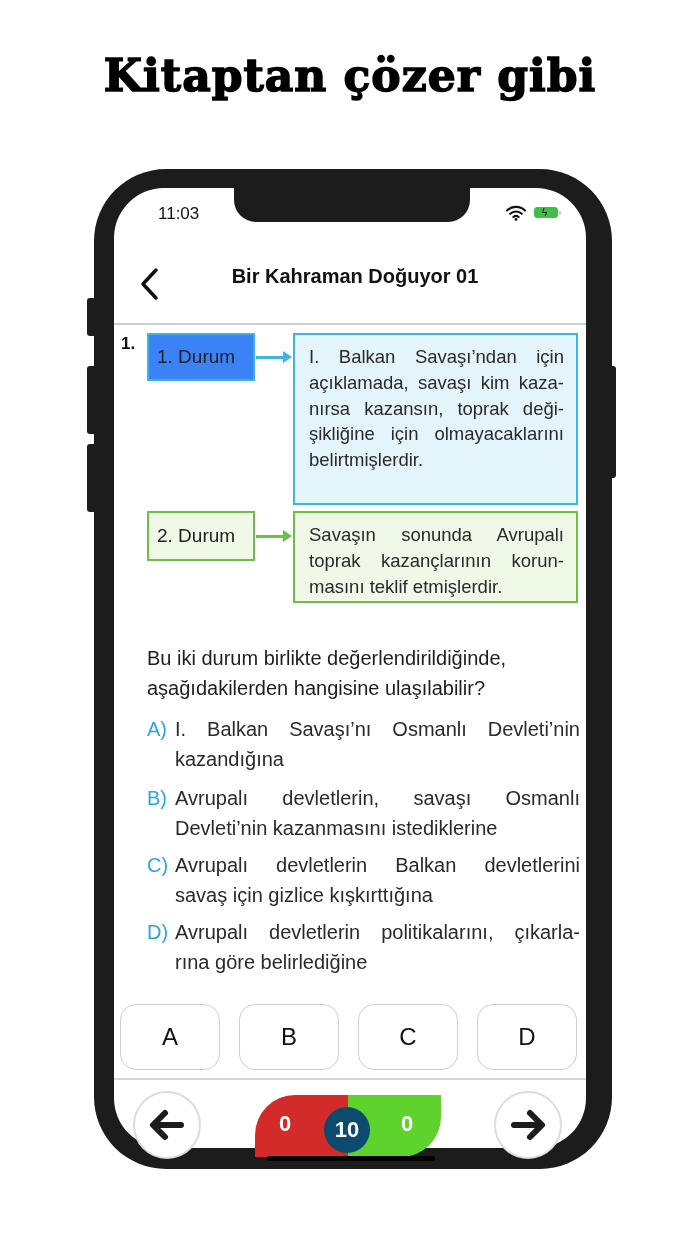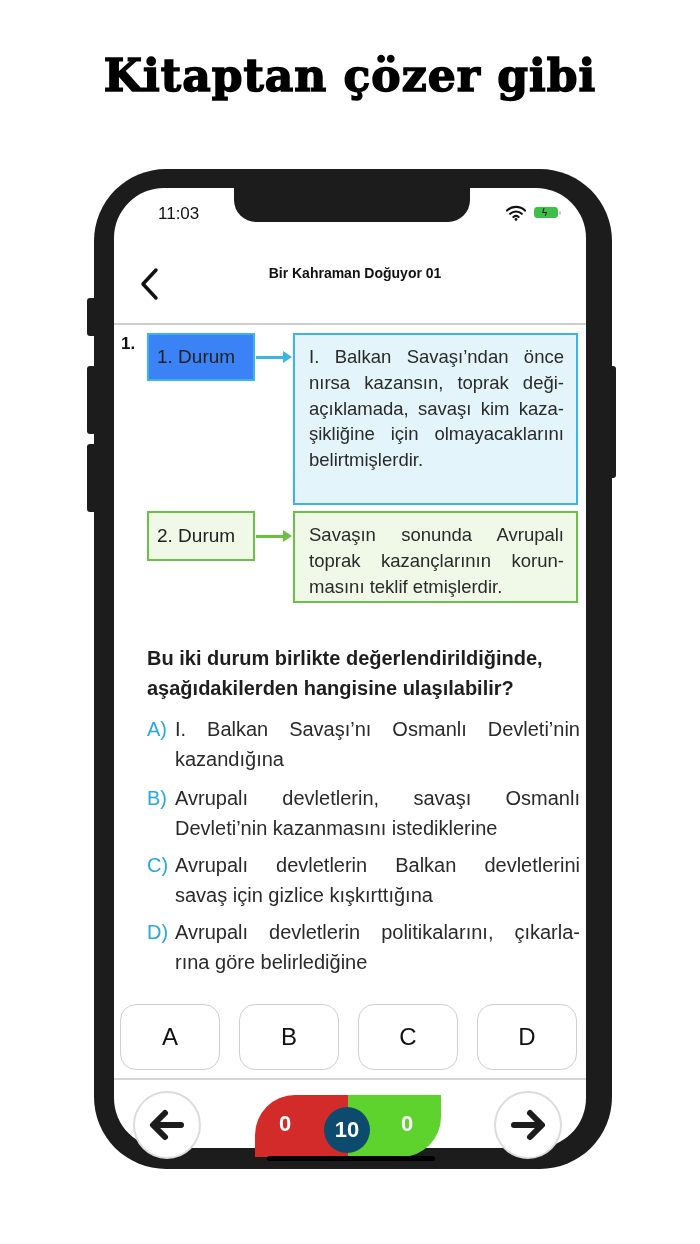--- a/index.html
+++ b/index.html
@@ -44,21 +44,21 @@
   .battery::after {
     content: ""; position: absolute; right: -4px; top: 3px; width: 2px; height: 4px; background: #ccc; border-radius: 1px;
   }
   .bolt { position: absolute; left: 7px; top: -1px; font-size: 10px; color: #111; line-height: 11px; }
 
   .nav-back {
     position: absolute; left: 136px; top: 266px; width: 26px; height: 36px; cursor: pointer;
   }
   .nav-title {
     position: absolute; left: 160px; top: 265px; width: 390px; text-align: center;
-    font-size: 14px; font-weight: bold; color: #111;
+    font-size: 20px; font-weight: bold; color: #111;
   }
   .nav-divider { position: absolute; left: 114px; top: 323px; width: 472px; height: 2px; background: #cfcfcf; }
 
   
   .q-num { position: absolute; left: 121px; top: 334px; font-size: 17px; font-weight: bold; color: #111; }
 
   .label-box {
     position: absolute; font-size: 19px; color: #222; padding-left: 8px; display: flex; align-items: center;
   }
   .label-box.blue { left: 147px; top: 333px; width: 108px; height: 48px; background: #3b82f6; border: 2px solid #3ab5e6; }
@@ -74,21 +74,21 @@
     position: absolute; font-size: 18.5px; line-height: 25.8px; color: #2a2a2a;
     text-align: justify; padding: 9px 12px 9px 14px;
   }
   .text-box.blue { left: 293px; top: 333px; width: 285px; height: 172px; background: #e3f4fb; border: 2px solid #3ab5e6; }
   .text-box.green { left: 293px; top: 511px; width: 285px; height: 92px; background: #f0f8e8; border: 2px solid #6cc04a; }
   .text-box span { display: block; text-align-last: justify; }
   .text-box span.last { text-align-last: left; }
 
   .question {
     position: absolute; left: 147px; top: 643px; width: 436px;
-    font-size: 20px; font-weight: bold; line-height: 30px; color: #1e1e1e;
+    font-size: 20px; font-weight: normal; line-height: 30px; color: #1e1e1e;
   }
 
   .option { position: absolute; left: 147px; width: 433px; font-size: 20px; line-height: 30px; color: #2a2a2a; }
   .option .letter { position: absolute; left: 0; top: 0; color: #28a8e0; }
   .option .line { display: block; padding-left: 28px; text-align: justify; text-align-last: justify; }
   .option .line.last { text-align-last: left; }
   .opt-a { top: 714px; }
   .opt-b { top: 783px; }
   .opt-c { top: 850px; }
   .opt-d { top: 917px; }
@@ -162,23 +162,23 @@
   <path d="M20 4 L7 18 L20 32" stroke="#111" stroke-width="3.5" fill="none" stroke-linecap="round" stroke-linejoin="round"></path>
 </svg>
 <div class="nav-title">Bir Kahraman Doğuyor 01</div>
 <div class="nav-divider"></div>
 
 <div class="q-num">1.</div>
 
 <div class="label-box blue">1. Durum</div>
 <div class="arrow blue"></div>
 <div class="text-box blue">
-  <span>I. Balkan Savaşı’ndan önce</span>
+  <span>I. Balkan Savaşı’ndan için</span>
+  <span>açıklamada, savaşı kim kaza-</span>
   <span>nırsa kazansın, toprak deği-</span>
-  <span>açıklamada, savaşı kim kaza-</span>
   <span>şikliğine için olmayacaklarını</span>
   <span class="last">belirtmişlerdir.</span>
 </div>
 
 <div class="label-box green">2. Durum</div>
 <div class="arrow green"></div>
 <div class="text-box green">
   <span>Savaşın sonunda Avrupalı</span>
   <span>toprak kazançlarının korun-</span>
   <span class="last">masını teklif etmişlerdir.</span>

